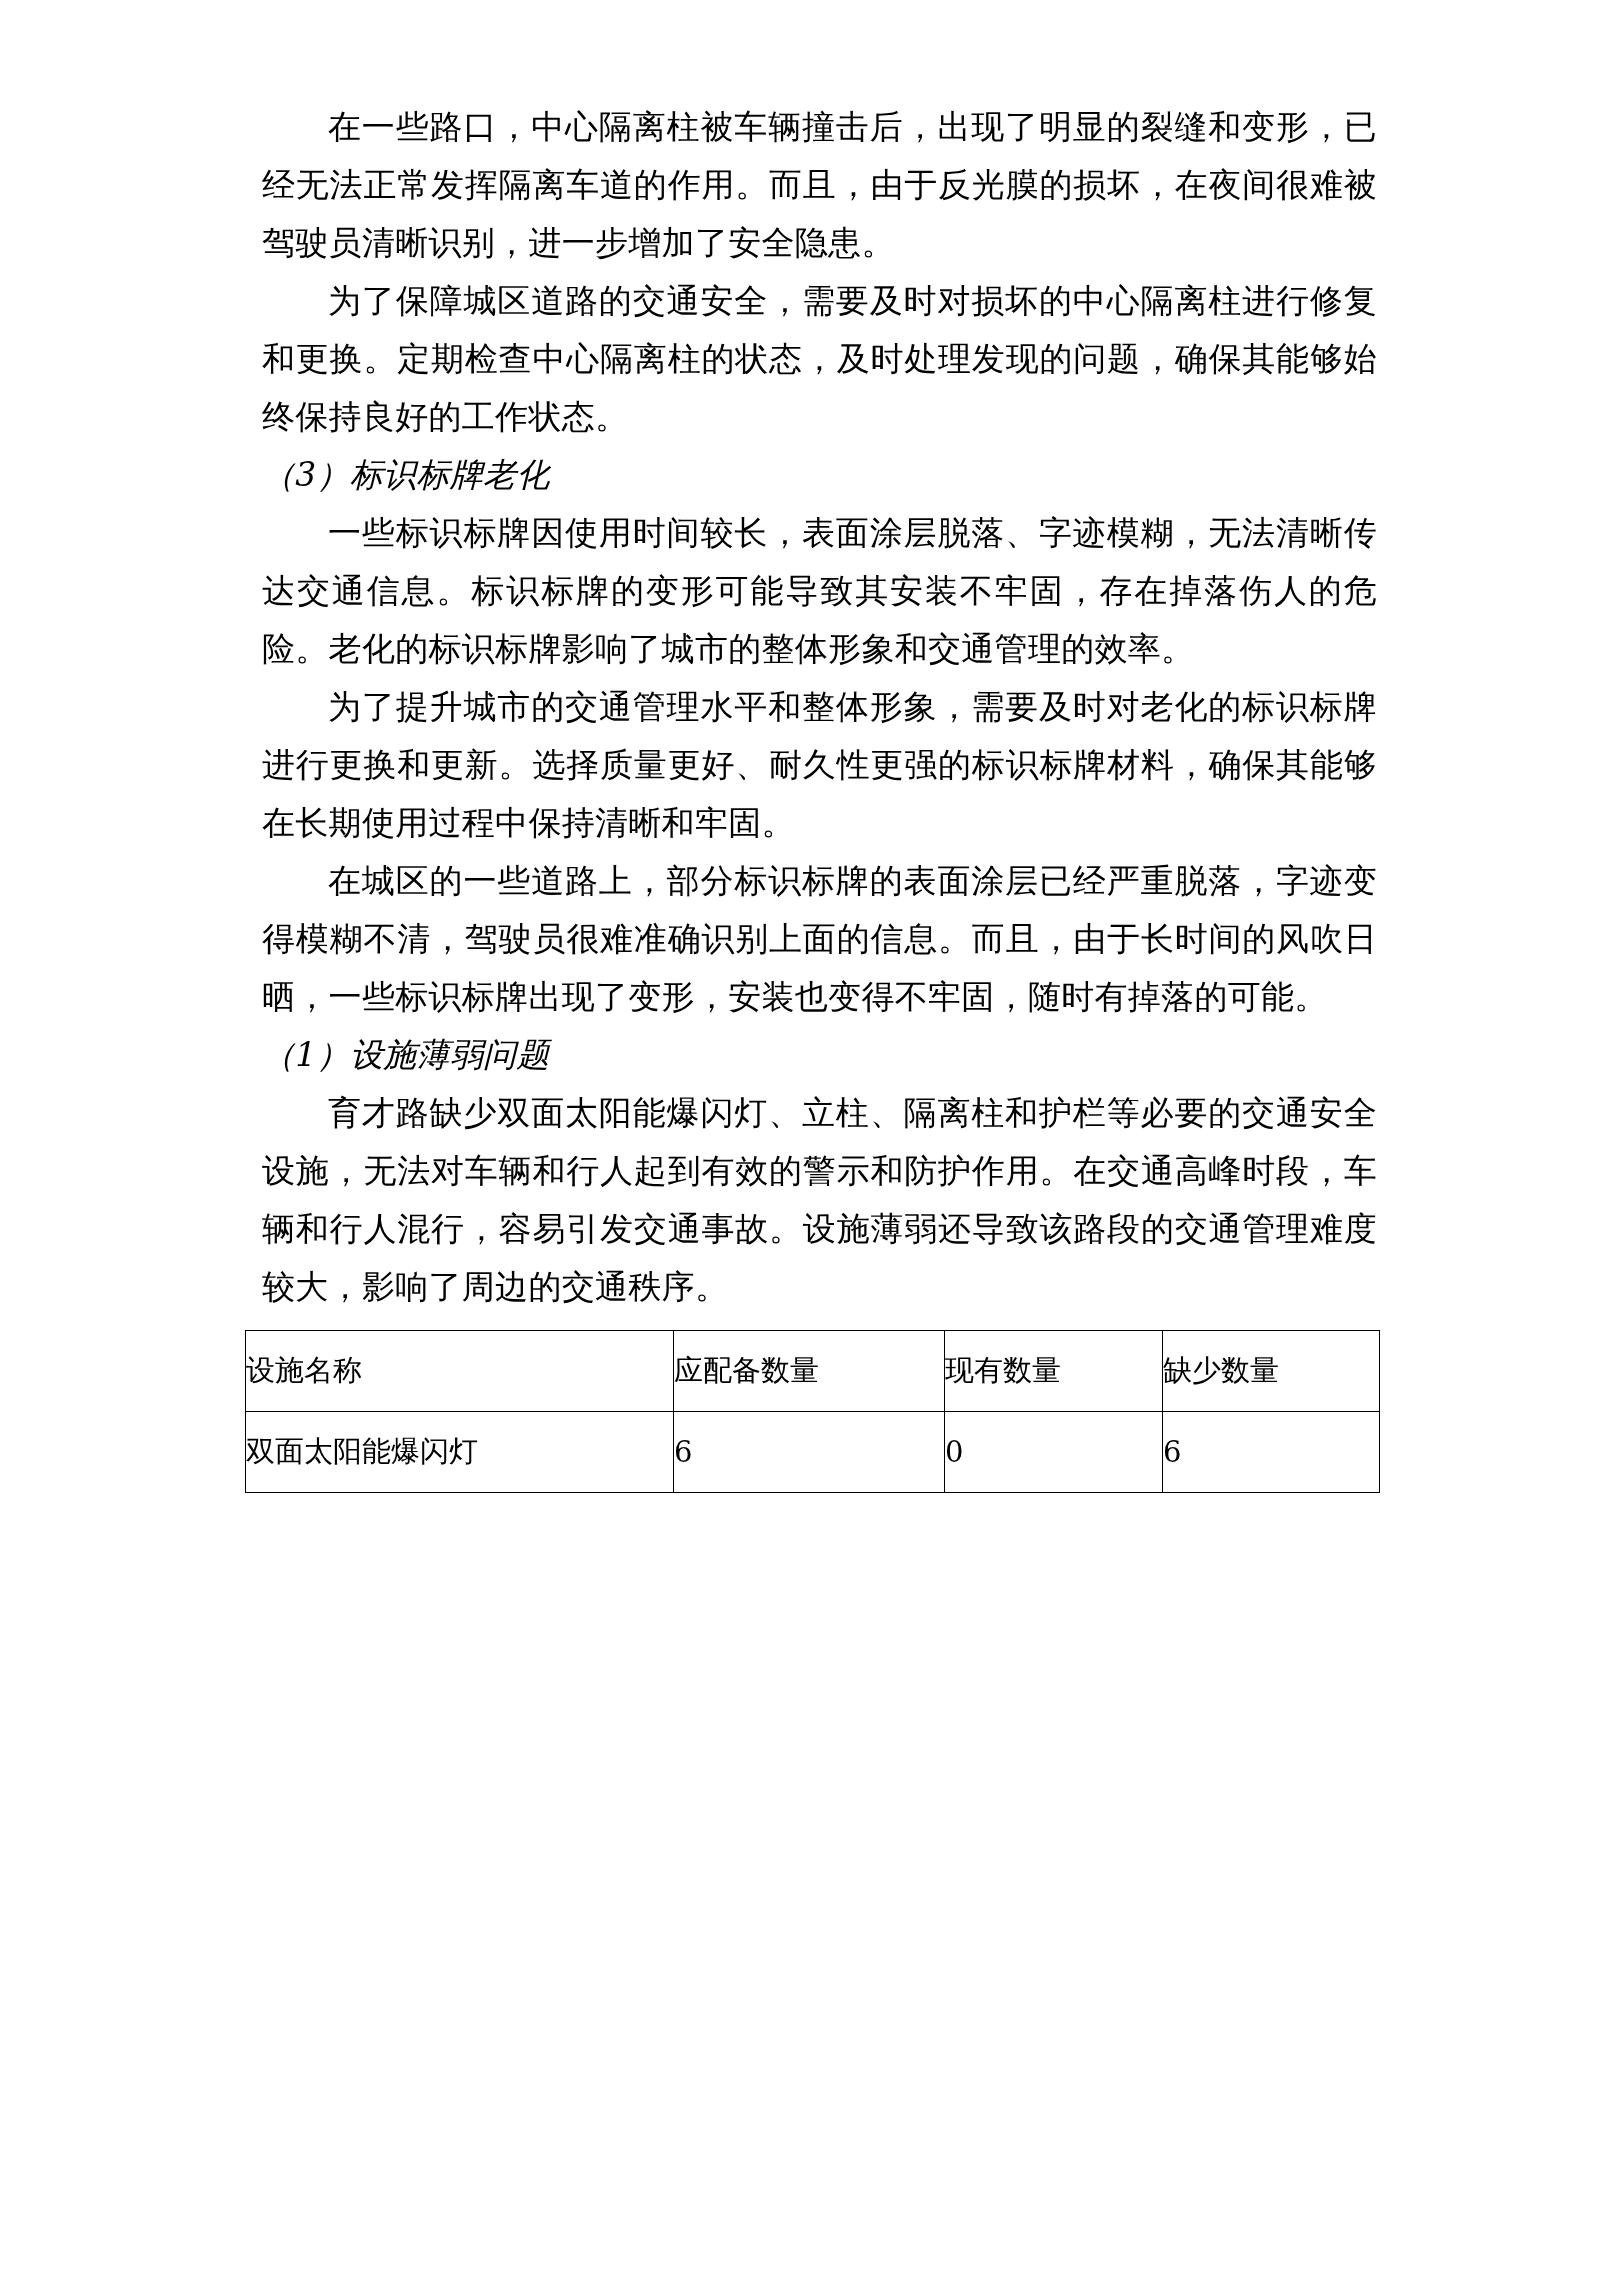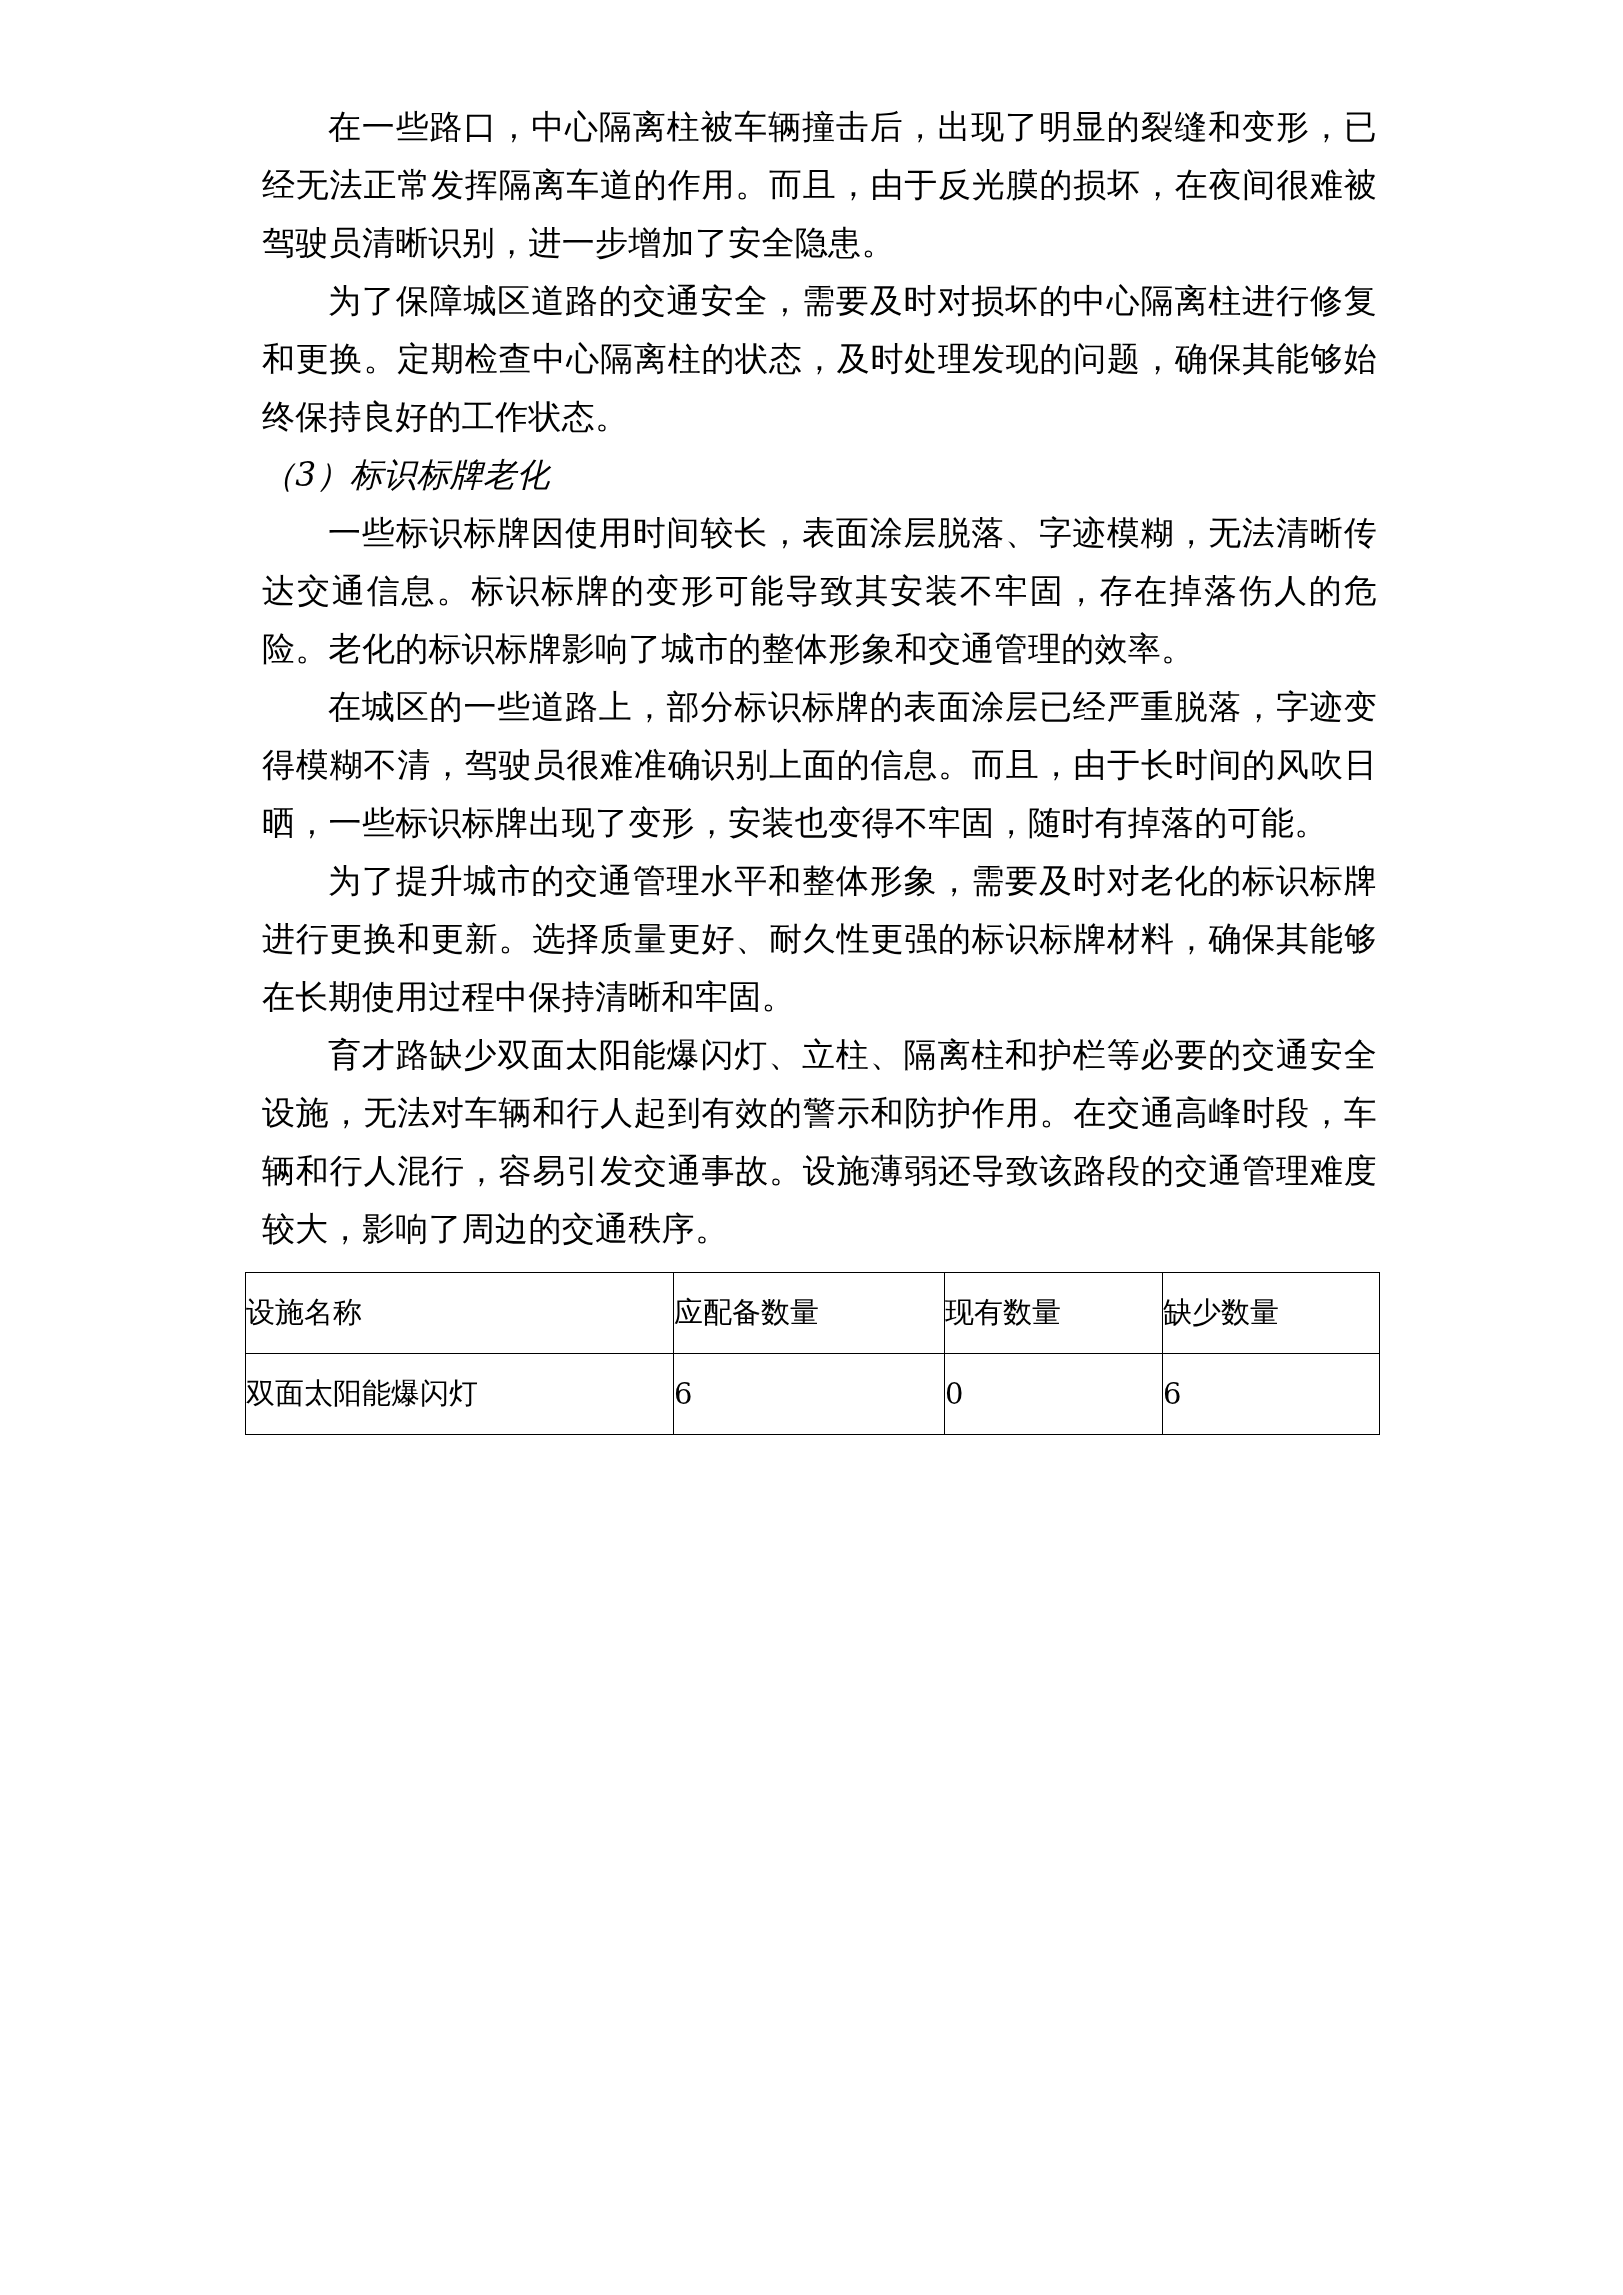--- a/index.html
+++ b/index.html
@@ -68,25 +68,26 @@
 <div class="page">
 
   <p class="body-text indent">在一些路口，中心隔离柱被车辆撞击后，出现了明显的裂缝和变形，已经无法正常发挥隔离车道的作用。而且，由于反光膜的损坏，在夜间很难被驾驶员清晰识别，进一步增加了安全隐患。</p>
 
   <p class="body-text indent">为了保障城区道路的交通安全，需要及时对损坏的中心隔离柱进行修复和更换。定期检查中心隔离柱的状态，及时处理发现的问题，确保其能够始终保持良好的工作状态。</p>
 
   <p class="heading">（3）标识标牌老化</p>
 
   <p class="body-text indent">一些标识标牌因使用时间较长，表面涂层脱落、字迹模糊，无法清晰传达交通信息。标识标牌的变形可能导致其安装不牢固，存在掉落伤人的危险。老化的标识标牌影响了城市的整体形象和交通管理的效率。</p>
 
+  <p class="body-text indent">为了提升城市的交通管理水平和整体形象，需要及时对老化的标识标牌进行更换和更新。选择质量更好、耐久性更强的标识标牌材料，确保其能够在长期使用过程中保持清晰和牢固。</p>
+
   <p class="body-text indent">在城区的一些道路上，部分标识标牌的表面涂层已经严重脱落，字迹变得模糊不清，驾驶员很难准确识别上面的信息。而且，由于长时间的风吹日晒，一些标识标牌出现了变形，安装也变得不牢固，随时有掉落的可能。</p>
 
-  <p class="body-text indent">为了提升城市的交通管理水平和整体形象，需要及时对老化的标识标牌进行更换和更新。选择质量更好、耐久性更强的标识标牌材料，确保其能够在长期使用过程中保持清晰和牢固。</p>
 
-
+  <p class="heading">（1）设施薄弱问题</p>
 
   <p class="body-text indent">育才路缺少双面太阳能爆闪灯、立柱、隔离柱和护栏等必要的交通安全设施，无法对车辆和行人起到有效的警示和防护作用。在交通高峰时段，车辆和行人混行，容易引发交通事故。设施薄弱还导致该路段的交通管理难度较大，影响了周边的交通秩序。</p>
 
   <table class="facility-table">
     <colgroup>
       <col class="c0">
         <col class="c1">
         <col class="c2">
         <col class="c3">
     </colgroup>

